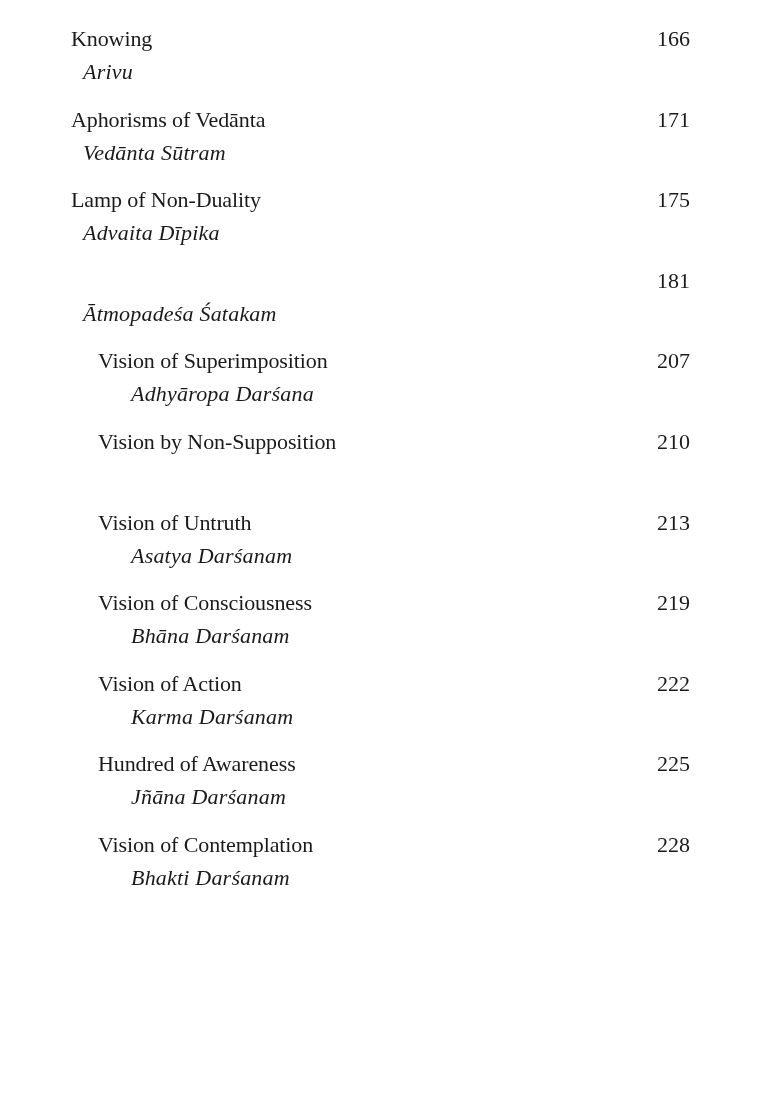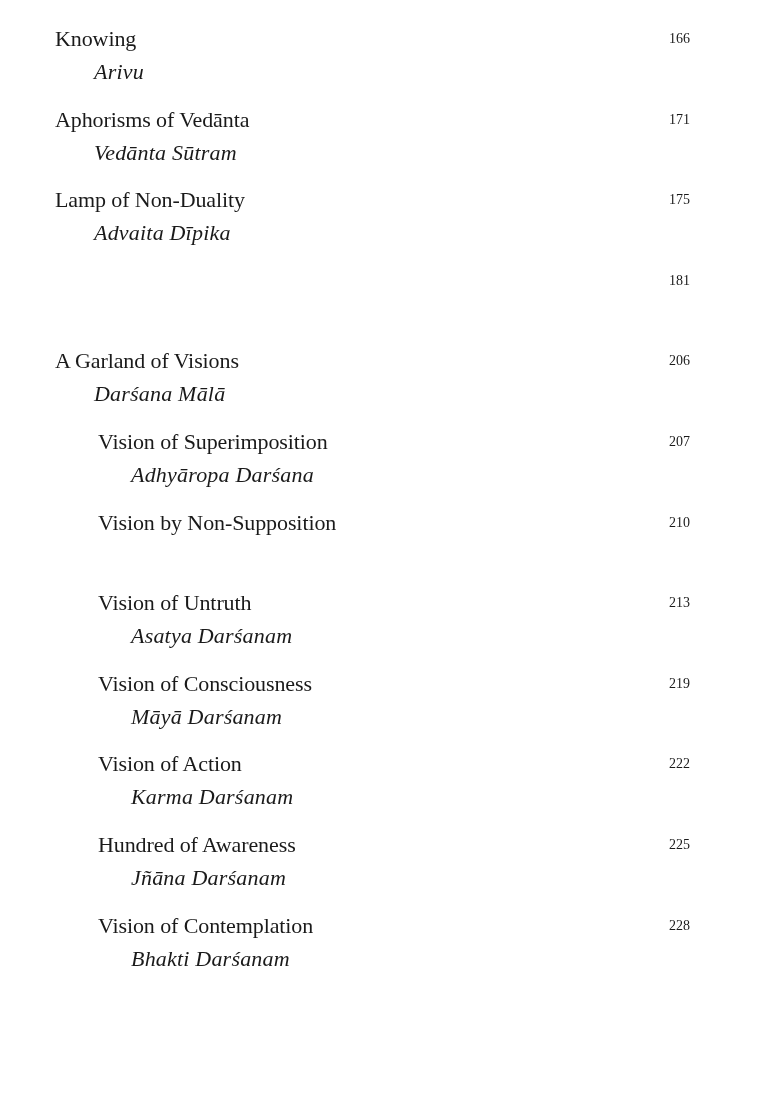--- a/index.html
+++ b/index.html
@@ -35,29 +35,29 @@
     }
     .subtitle {
       position: absolute;
       top: 33px;
       font-size: 22px;
       line-height: 30px;
       font-style: italic;
       white-space: nowrap;
       letter-spacing: 0.2px;
     }
-    .level-0 .title { left: 55px; }
-    .level-0 .subtitle { left: 94px; }
+    .level-0 .title { left: 71px; }
+    .level-0 .subtitle { left: 83px; }
     .level-1 .title { left: 98px; }
     .level-1 .subtitle { left: 131px; }
     .page {
       position: absolute;
       top: 0;
       right: 90px;
-      font-size: 14px;
+      font-size: 22px;
       line-height: 30px;
       text-align: right;
       white-space: nowrap;
     }
   </style>
 </head>
 <body>
 
 <div id="toc">
   <div class="entry level-0">
@@ -69,44 +69,40 @@
     <span class="title">Aphorisms of Vedānta</span>
     <span class="subtitle">Vedānta Sūtram</span>
     <span class="page">171</span>
   </div>
   <div class="entry level-0">
     <span class="title">Lamp of Non-Duality</span>
     <span class="subtitle">Advaita Dīpika</span>
     <span class="page">175</span>
   </div>
   <div class="entry level-0">
+    <span class="subtitle">Ātmopadeśa Śatakam</span>
     <span class="page">181</span>
-  </div>
-  <div class="entry level-0">
-    <span class="title">A Garland of Visions</span>
-    <span class="subtitle">Darśana Mālā</span>
-    <span class="page">206</span>
   </div>
   <div class="entry level-1">
     <span class="title">Vision of Superimposition</span>
     <span class="subtitle">Adhyāropa Darśana</span>
     <span class="page">207</span>
   </div>
   <div class="entry level-1">
     <span class="title">Vision by Non-Supposition</span>
     <span class="page">210</span>
   </div>
   <div class="entry level-1">
     <span class="title">Vision of Untruth</span>
     <span class="subtitle">Asatya Darśanam</span>
     <span class="page">213</span>
   </div>
   <div class="entry level-1">
     <span class="title">Vision of Consciousness</span>
-    <span class="subtitle">Māyā Darśanam</span>
+    <span class="subtitle">Bhāna Darśanam</span>
     <span class="page">219</span>
   </div>
   <div class="entry level-1">
     <span class="title">Vision of Action</span>
     <span class="subtitle">Karma Darśanam</span>
     <span class="page">222</span>
   </div>
   <div class="entry level-1">
     <span class="title">Hundred of Awareness</span>
     <span class="subtitle">Jñāna Darśanam</span>

